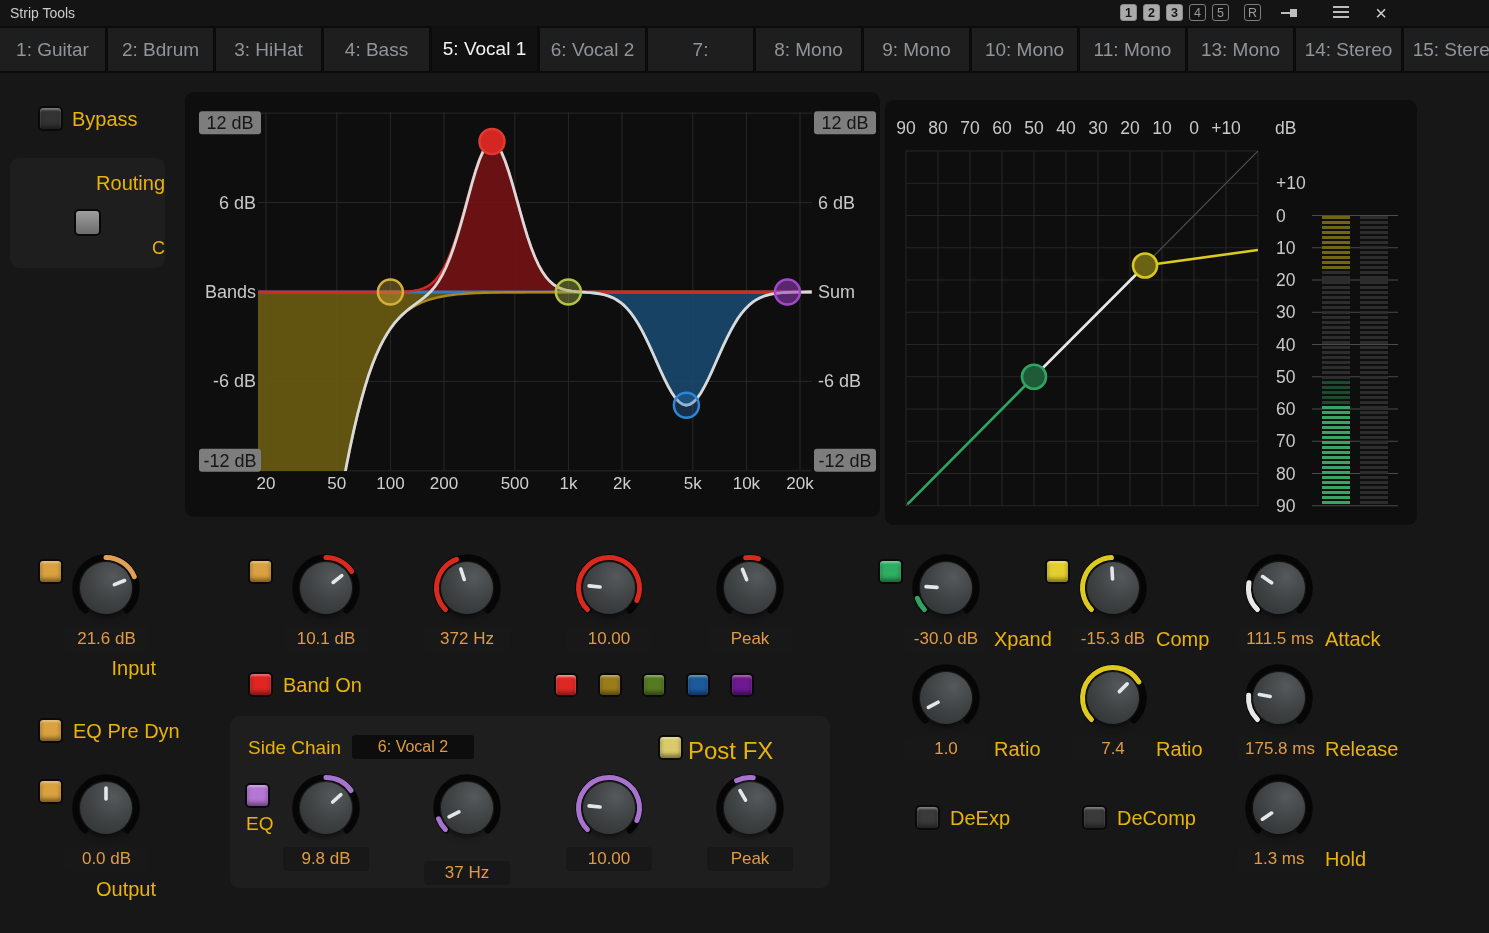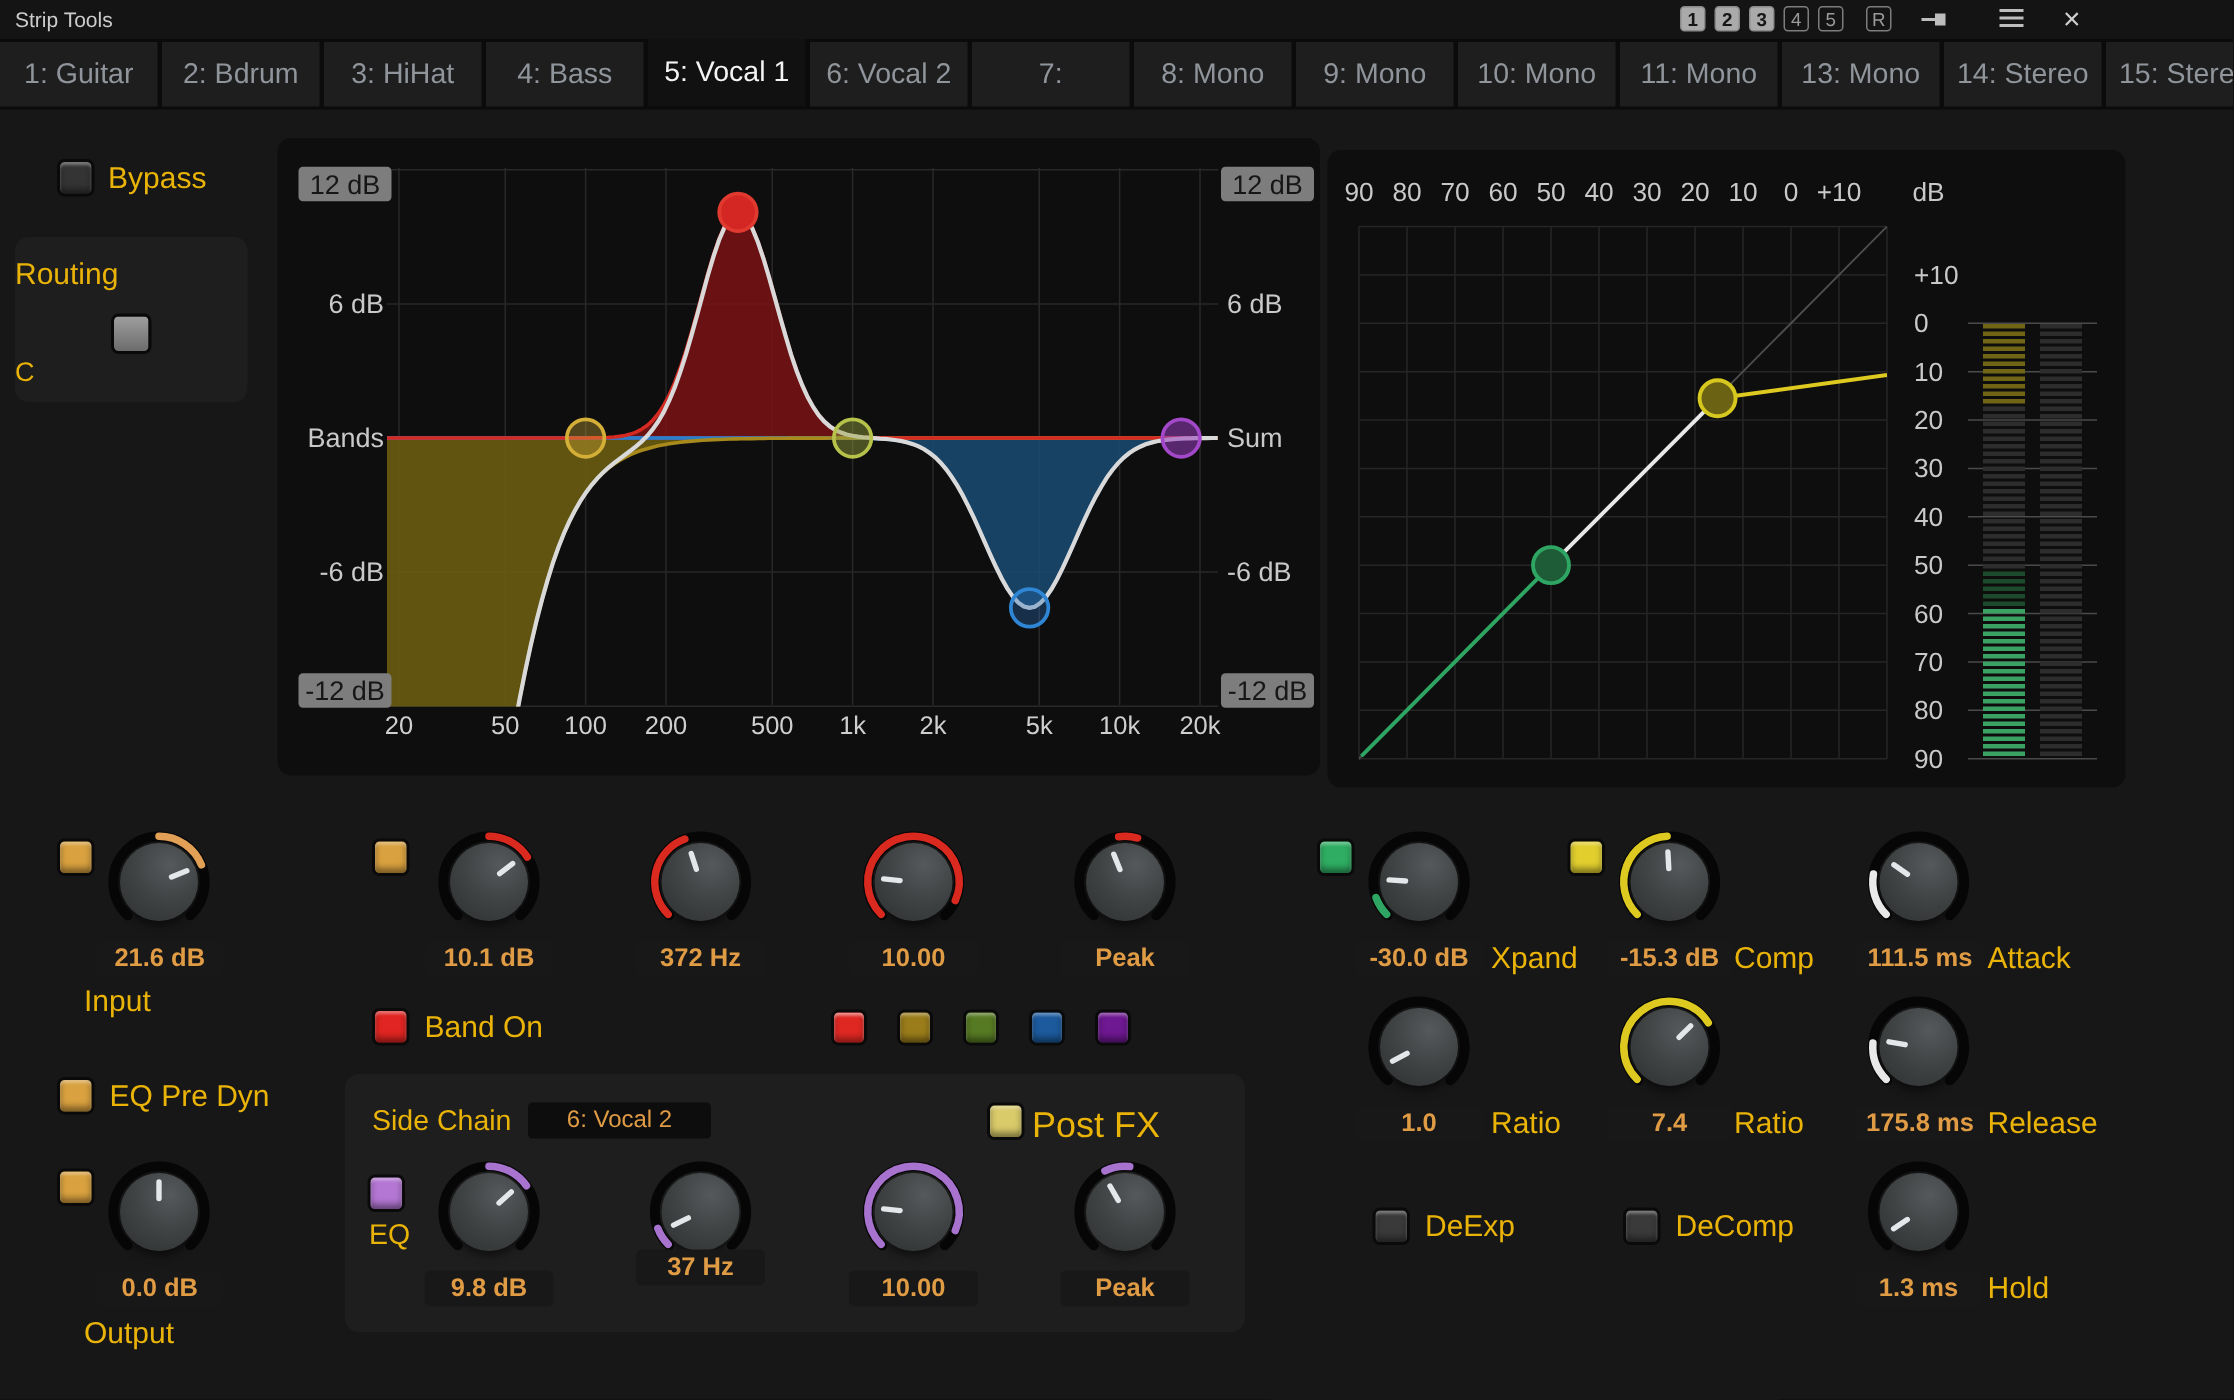--- a/index.html
+++ b/index.html
@@ -32,23 +32,23 @@
   svg text{font-family:"Liberation Sans",sans-serif;}
   
   .chk{position:absolute;width:25px;height:25px;border:2px solid #0a0a0a;border-radius:5px;box-sizing:border-box;
        box-shadow:inset 0 2px 2px rgba(255,255,255,.35), inset 0 -3px 4px rgba(0,0,0,.45);}
   .knob{position:absolute;width:74px;height:74px;}
   .knob .body{position:absolute;left:11px;top:11px;width:52px;height:52px;border-radius:50%;
       background:radial-gradient(circle at 64% 28%, #55595b 0%, #404344 48%, #2d2f30 100%);
       box-shadow:0 3px 6px rgba(0,0,0,.5);}
   .knob svg{position:absolute;left:0;top:0;}
   .val{position:absolute;height:24px;line-height:24px;background:#181818;border-radius:4px;
-       color:#e09b45;font-size:17px;text-align:center;font-weight:bold;}
+       color:#e09b45;font-size:17px;text-align:center;}
   .lbl{position:absolute;color:#eab308;font-size:20px;white-space:nowrap;}
-  .ctr{text-align:left;}
+  .ctr{text-align:right;}
   .dd{position:absolute;background:#0d0d0d;border-radius:3px;color:#e09b45;font-size:16px;
       text-align:center;height:24px;line-height:24px;}
   .routbtn{position:absolute;width:27px;height:27px;border:2px solid #090909;border-radius:5px;box-sizing:border-box;
       background:linear-gradient(180deg,#9e9e9e,#6c6c6c);}
 </style>
 </head>
 <body>
 
 <div id="root">
 
@@ -458,21 +458,21 @@
       </div>
     <div class="val" style="left:53px;top:131px;width:86px">9.8 dB</div>
     <div class="knob" style="left:200px;top:55px">
         <div class="body"></div>
         <svg width="74" height="74" viewBox="0 0 74 74">
           <path d="M 16.20 59.31 A 30.5 30.5 0 1 1 57.80 59.31" stroke="#060606" stroke-width="6.5" fill="none" stroke-linecap="round"></path>
           <path d="M 15.43 58.57 A 30.5 30.5 0 0 1 8.53 47.93" stroke="#a873cf" stroke-width="5" fill="none" stroke-linecap="round"></path>
           <line x1="28.9108535833075" y1="40.945340321101696" x2="19.02411907401666" y2="45.76742293578155" stroke="#e4e7ea" stroke-width="3.6" stroke-linecap="round"></line>
         </svg>
       </div>
-    <div class="val" style="left:194px;top:117px;width:86px">37 Hz</div>
+    <div class="val" style="left:194px;top:145px;width:86px">37 Hz</div>
     <div class="knob" style="left:342px;top:55px">
         <div class="body"></div>
         <svg width="74" height="74" viewBox="0 0 74 74">
           <path d="M 16.20 59.31 A 30.5 30.5 0 1 1 57.80 59.31" stroke="#060606" stroke-width="6.5" fill="none" stroke-linecap="round"></path>
           <path d="M 15.43 58.57 A 30.5 30.5 0 1 1 64.86 49.41" stroke="#a873cf" stroke-width="5" fill="none" stroke-linecap="round"></path>
           <line x1="28.04930294168554" y1="36.05924383059112" x2="17.109562092634533" y2="34.90943073464693" stroke="#e4e7ea" stroke-width="3.6" stroke-linecap="round"></line>
         </svg>
       </div>
     <div class="val" style="left:336px;top:131px;width:86px">10.00</div>
     <div class="knob" style="left:483px;top:55px">

